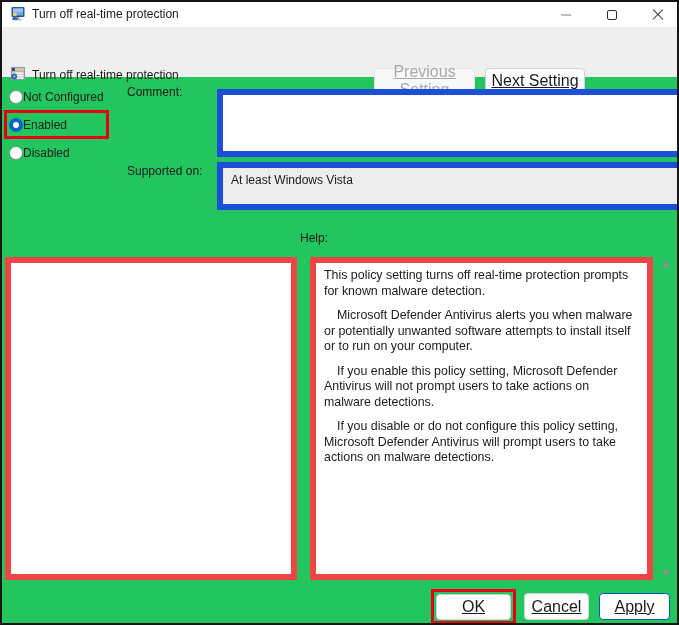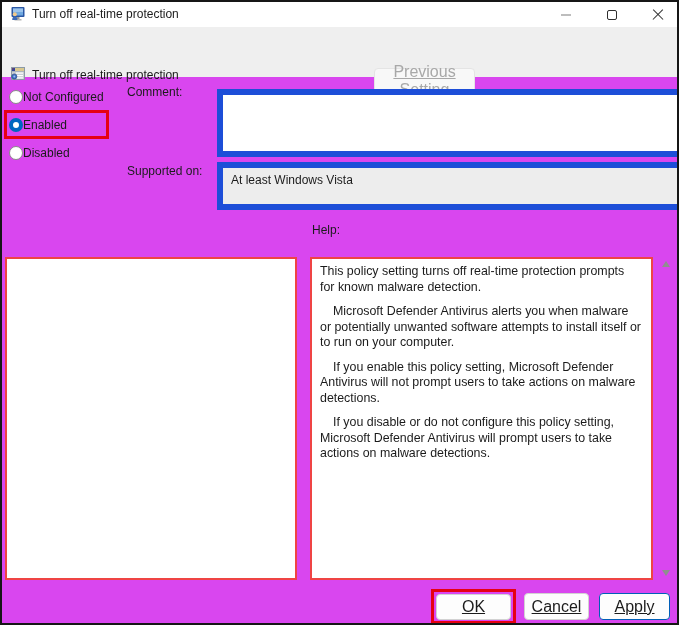--- a/index.html
+++ b/index.html
@@ -1,19 +1,19 @@
 <!DOCTYPE html>
 <html style="--accent: #005fb8; --radio: #0067c0; --red: #e60012;"><head>
 <meta charset="utf-8">
 <style>
   * { margin:0; padding:0; box-sizing:border-box; }
   html,body { width:679px; height:625px; }
   body { font-family:"Liberation Sans", sans-serif; font-size:12px; color:#1b1b1b; }
 
-  .dialog { position:relative; width:679px; height:625px; background:#d946ef;
+  .dialog { position:relative; width:679px; height:625px; background:#22c55e;
             border:2px solid #161616; overflow:hidden; }
 
   
   .titlebar { position:absolute; left:0; top:0; width:100%; height:25px; background:#ffffff; }
   .app-icon { position:absolute; left:8px; top:4px; width:16px; height:16px; }
   .win-title { position:absolute; left:30px; top:5px; font-size:12px; color:#1b1b1b; white-space:nowrap; }
   .winbtn { position:absolute; top:0; width:32px; height:25px; display:flex; align-items:center; justify-content:center; }
   .btn-min { left:548px; } .btn-max { left:594px; } .btn-close { left:640px; }
   .glyph-min { width:10px; height:2px; background:#bdbdbd; }
   .glyph-max { width:10px; height:10px; border:1.5px solid #2f2f2f; border-radius:2px; background:transparent; }
@@ -43,22 +43,22 @@
   .tf-comment { top:87px; height:68px; }
   .tf-supported { top:160px; height:48px; background:#ededed; }
   .tf-text { flex:1; padding:5px 8px; font-size:12px; color:#1b1b1b; }
   .vsb { width:17px; flex:none; display:flex; flex-direction:column; justify-content:space-between; align-items:center; padding:4px 0; background:#f0f0f0; }
   .tf-supported .vsb { background:#e9e9e9; border-left:1px solid #dcdcdc; }
   .tri-up { width:0; height:0; border-left:4.5px solid transparent; border-right:4.5px solid transparent; border-bottom:6px solid #8f8f8f; }
   .tri-down { width:0; height:0; border-left:4.5px solid transparent; border-right:4.5px solid transparent; border-top:6px solid #8f8f8f; }
 
   
   .sec-label { position:absolute; top:221px; }
-  .lbl-options { left:5px;margin-top:41px; } .lbl-help { left:310px; }
-  .panel { position:absolute; top:255px; height:323px; background:#ffffff; border:2px solid #ef4444; }
+  .lbl-options { left:5px;margin-top:41px; } .lbl-help { left:298px;margin-top:8px; }
+  .panel { position:absolute; top:255px; height:323px; background:#ffffff; border:6px solid #ef4444; }
   .panel-options { left:3px; width:292px; }
   .panel-help { left:308px; width:343px; padding:5px 9px 5px 8px; font-size:12.4px; line-height:15.5px; overflow:hidden; }
   .panel-help p { margin:0; }
   .panel-help p + p { margin-top:9px; text-indent:13px; }
   .help-scroll { position:absolute; left:655px; top:255px; width:18px; height:323px;
                  display:flex; flex-direction:column; justify-content:space-between; align-items:center; padding:4px 0; }
 
   
   .btn-ok { left:434px; top:592px; width:75px; height:26px; }
   .btn-cancel { left:522px; top:591px; width:65px; height:27px; }
@@ -104,20 +104,21 @@
       <rect x="2.4" y="2.4" width="1" height="1" fill="#d23b2f"></rect>
       <rect x="2" y="5.5" width="12" height="7.5" fill="#c9ced4"></rect>
       <rect x="6" y="6.5" width="7" height="1.2" fill="#ffffff"></rect>
       <rect x="6" y="9" width="7" height="1.2" fill="#ffffff"></rect>
       <rect x="6" y="11.3" width="7" height="1.2" fill="#ffffff"></rect>
       <circle cx="4.3" cy="10.5" r="2.6" fill="#3f6fc2" stroke="#24427e" stroke-width="0.6"></circle>
       <circle cx="4.3" cy="10.5" r="1" fill="#9dbef0"></circle>
     </svg>
     <span class="hdr-title">Turn off real-time protection</span>
     <button class="btn btn-prev" aria-disabled="true">Previous Setting</button>
+    <button class="btn btn-next">Next Setting</button>
   </div>
 
   <div class="radio-row" style="top:87px">
     <span class="radio"></span>
     <span class="radio-label">Not Configured</span>
   </div>
   <div class="radio-row" style="top:115px">
     <span class="radio checked"></span>
     <span class="radio-label">Enabled</span>
   </div>

